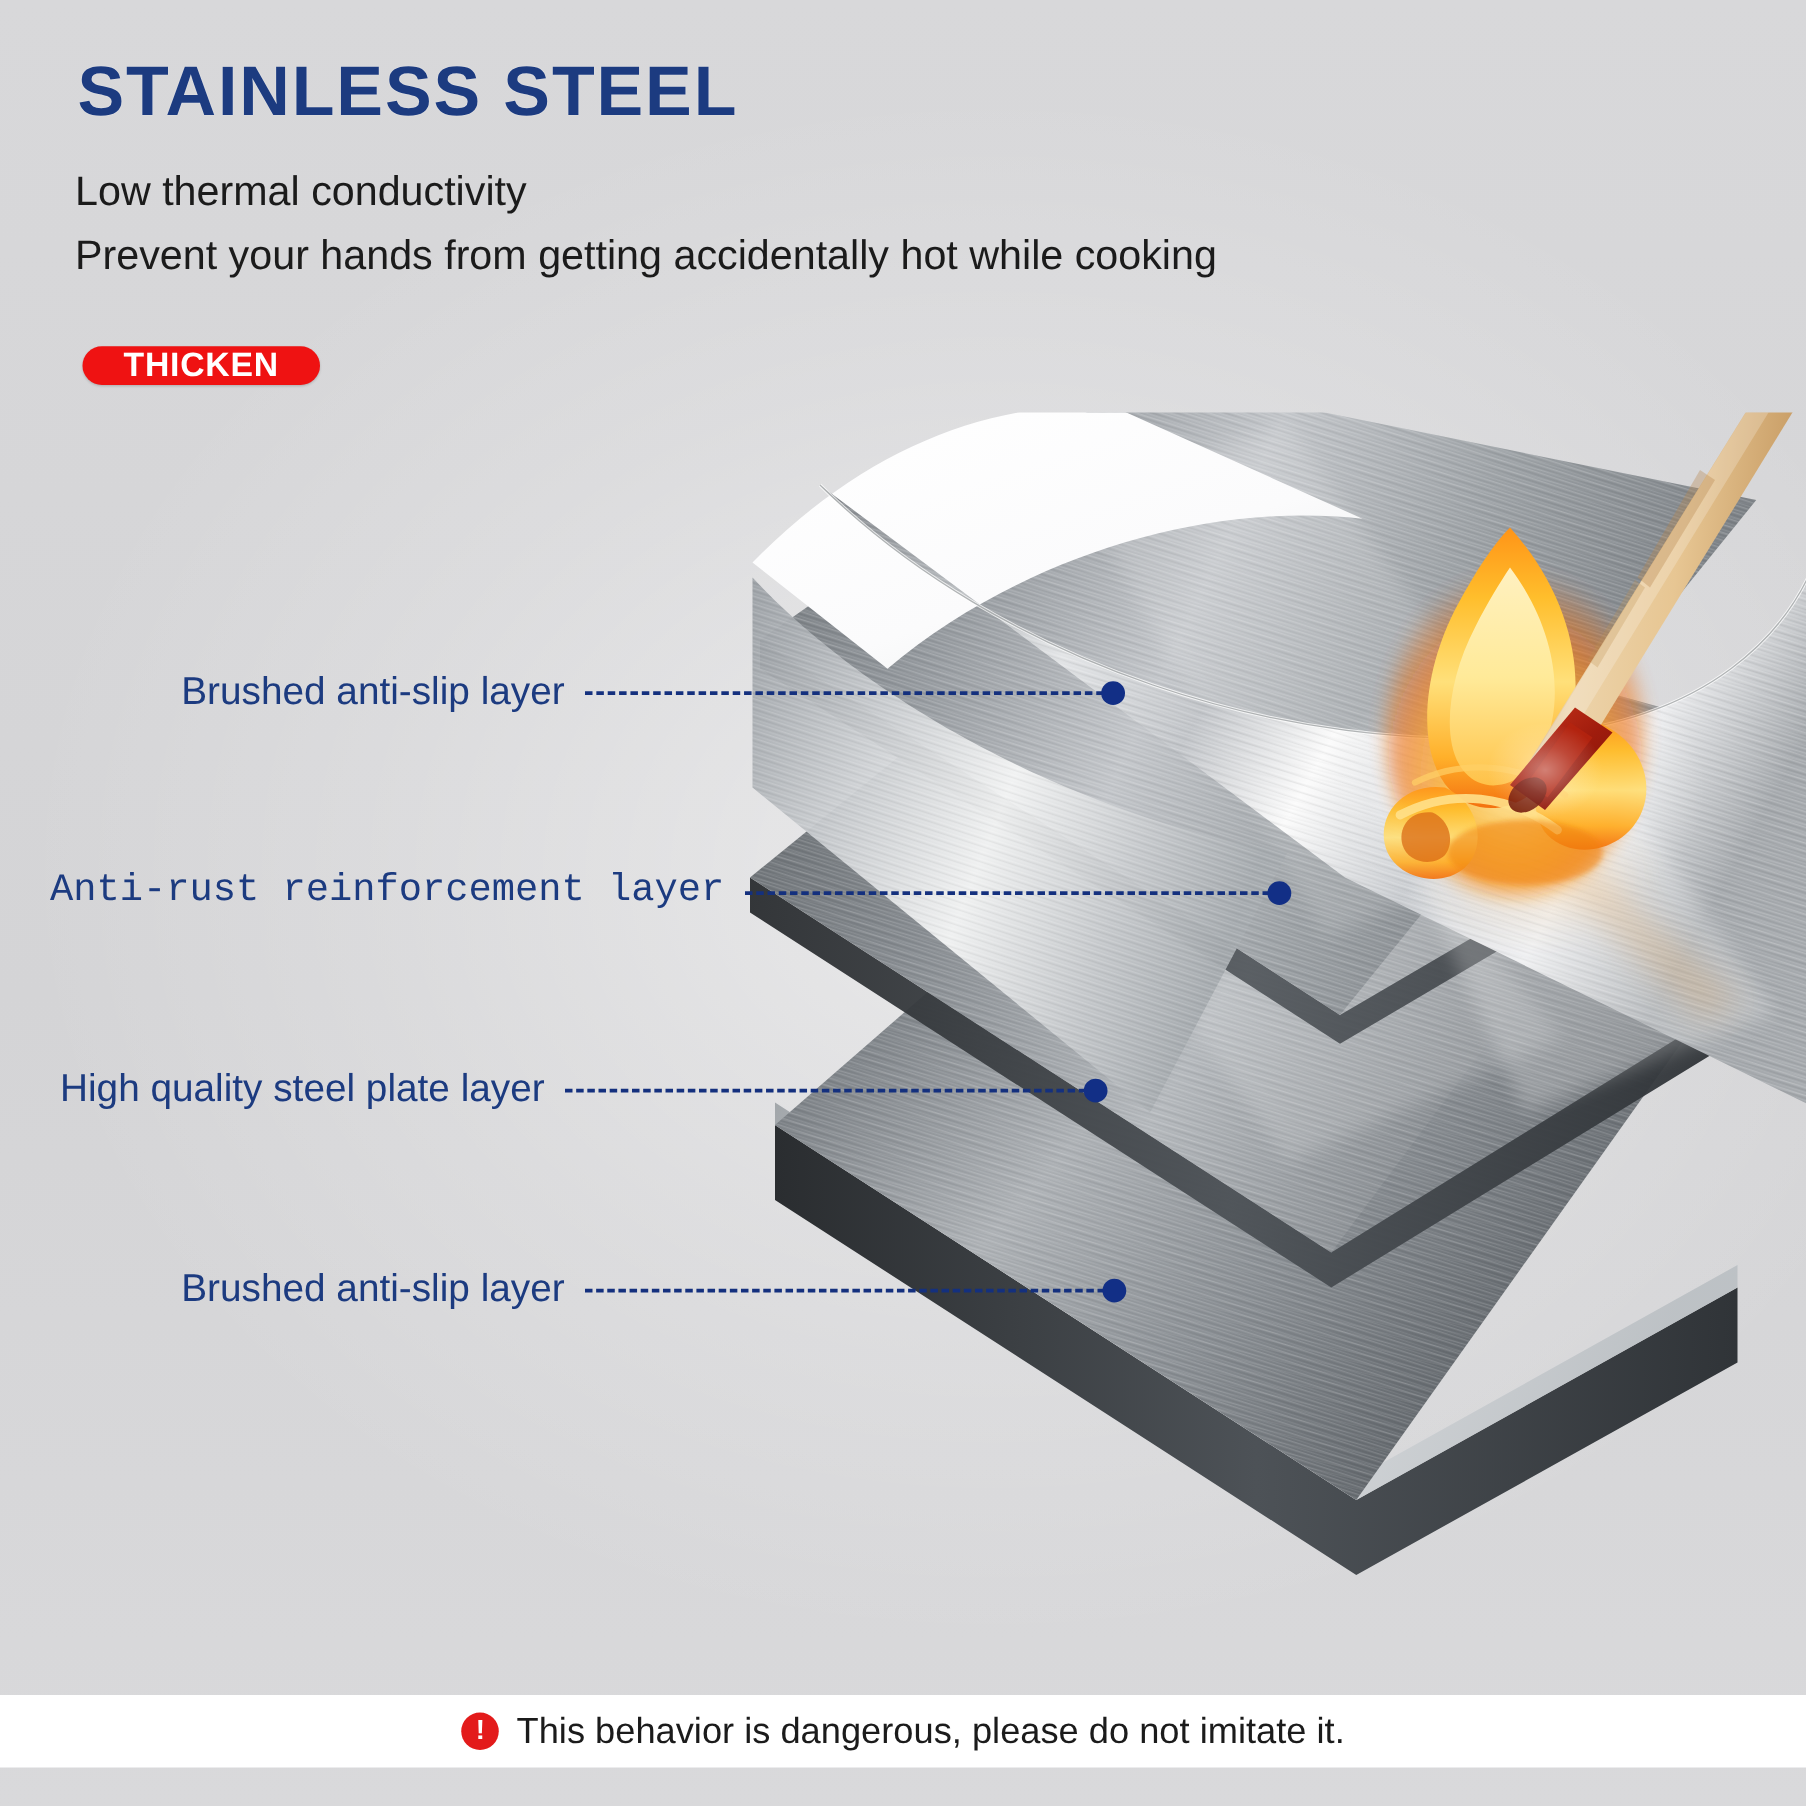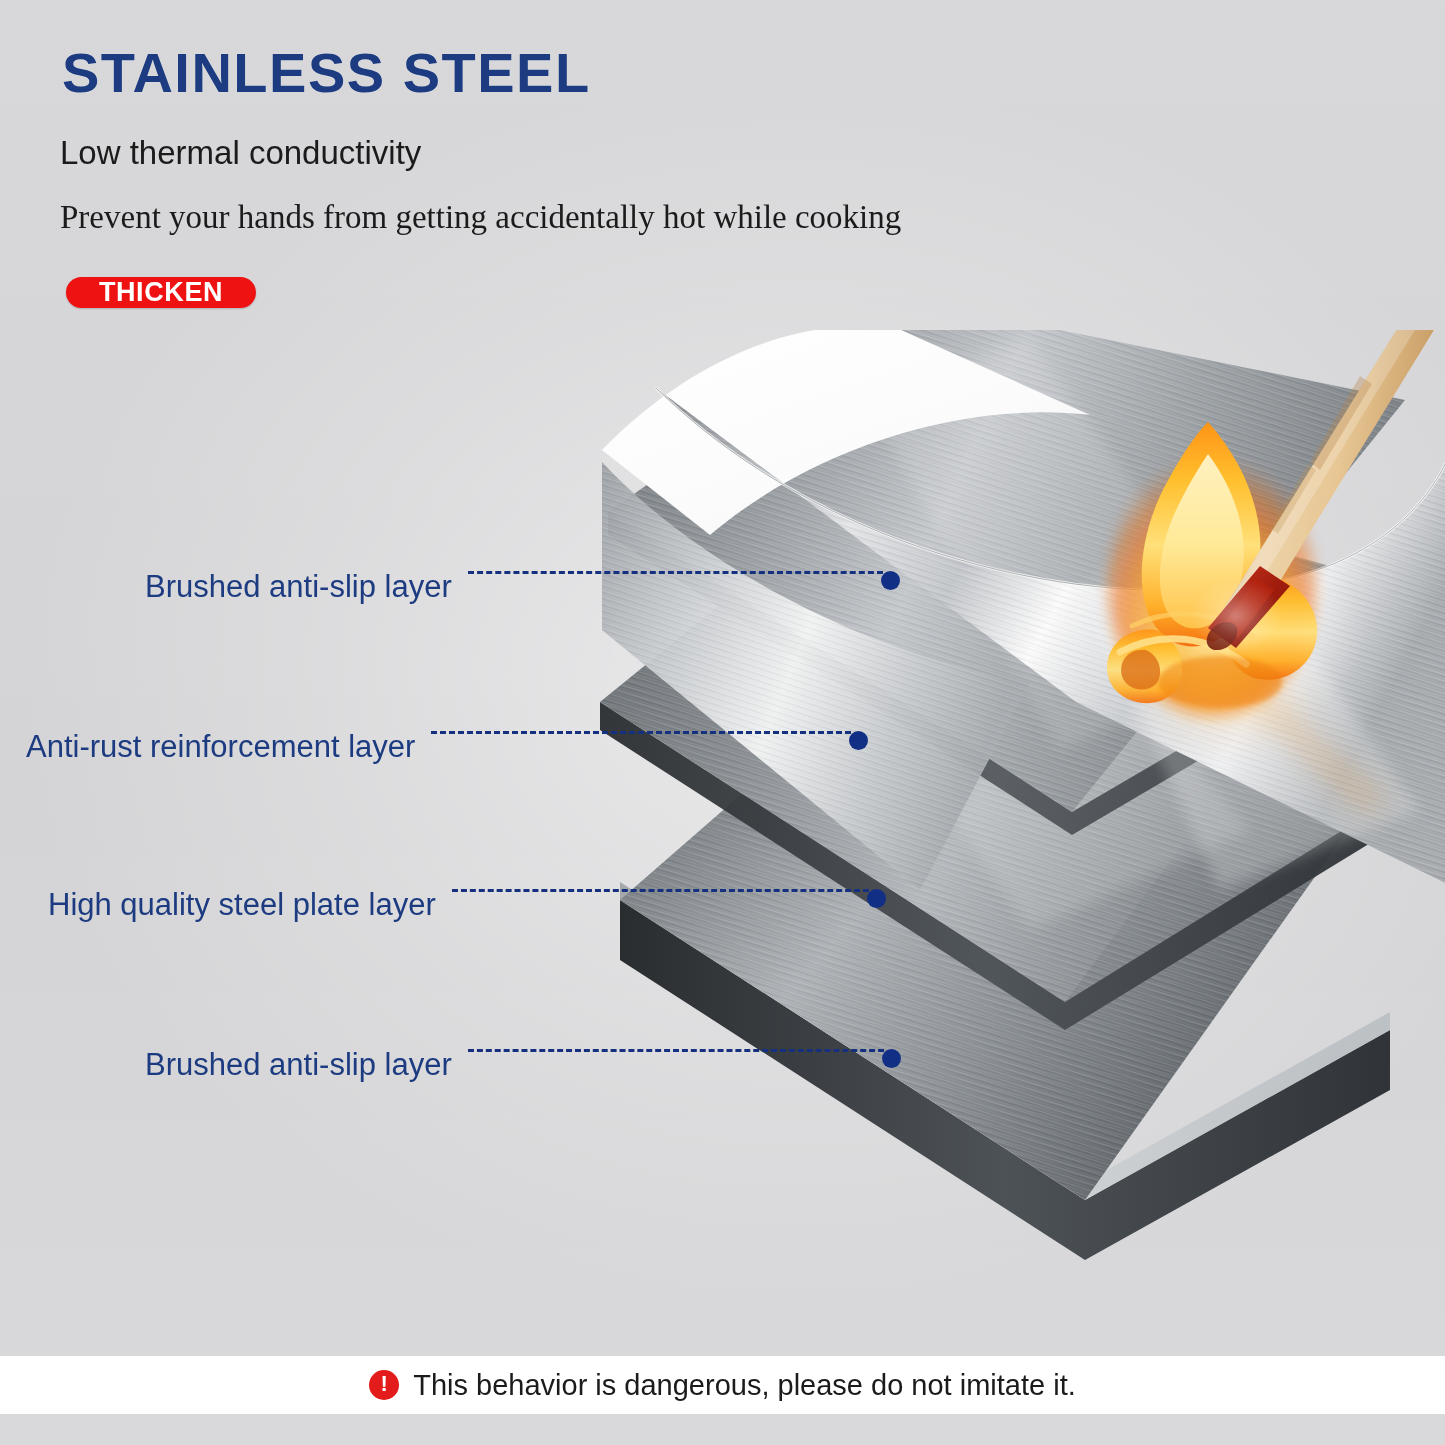--- a/index.html
+++ b/index.html
@@ -48,21 +48,21 @@
     white-space: nowrap;
   }
   .subline {
     font-size: 33px;
     color: #1b1b1b;
     margin-top: 22px;
     line-height: 1.2;
     white-space: nowrap;
   }
   #sub1 { margin-top: 30px; }
-  #sub2 { margin-top: 26px; font-family: Liberation Serif, serif; }
+  #sub2 { margin-top: 12px; }
 
   
   #badge {
     position: absolute;
     left: 66px;
     top: 277px;
     height: 31px;
     min-width: 190px;
     padding: 0 26px;
     box-sizing: border-box;
@@ -88,22 +88,22 @@
     top: 330px;
     width: 900px;
     height: 1010px;
   }
   #illustration svg { display: block; }
 
   
   .callout {
     position: absolute;
     display: flex;
+    align-items: center;
     height: 46px;
-    margin-top: 40px;
   }
   .callout-label {
     font-size: 31px;
     color: #1c3b80;
     white-space: nowrap;
     line-height: 1;
     padding-bottom: 3px;
   }
   .callout-line {
     height: 0;
@@ -114,21 +114,21 @@
   .callout-dot {
     width: 19px;
     height: 19px;
     border-radius: 50%;
     background: #122f86;
     flex: 0 0 auto;
   }
 
   #callout-1 { left: 145px; top: 531px; }
   #callout-1 .callout-line { width: 415px; }
-  #callout-2 { left: 26px; top: 691px; }
+  #callout-2 { left: 40px; top: 691px; font-family: Liberation Mono, monospace; }
   #callout-2 .callout-line { width: 420px; }
   #callout-3 { left: 48px; top: 849px; }
   #callout-3 .callout-line { width: 417px; }
   #callout-4 { left: 145px; top: 1009px; }
   #callout-4 .callout-line { width: 416px; }
 
   
   #warning-bar {
     position: absolute;
     left: 0;

